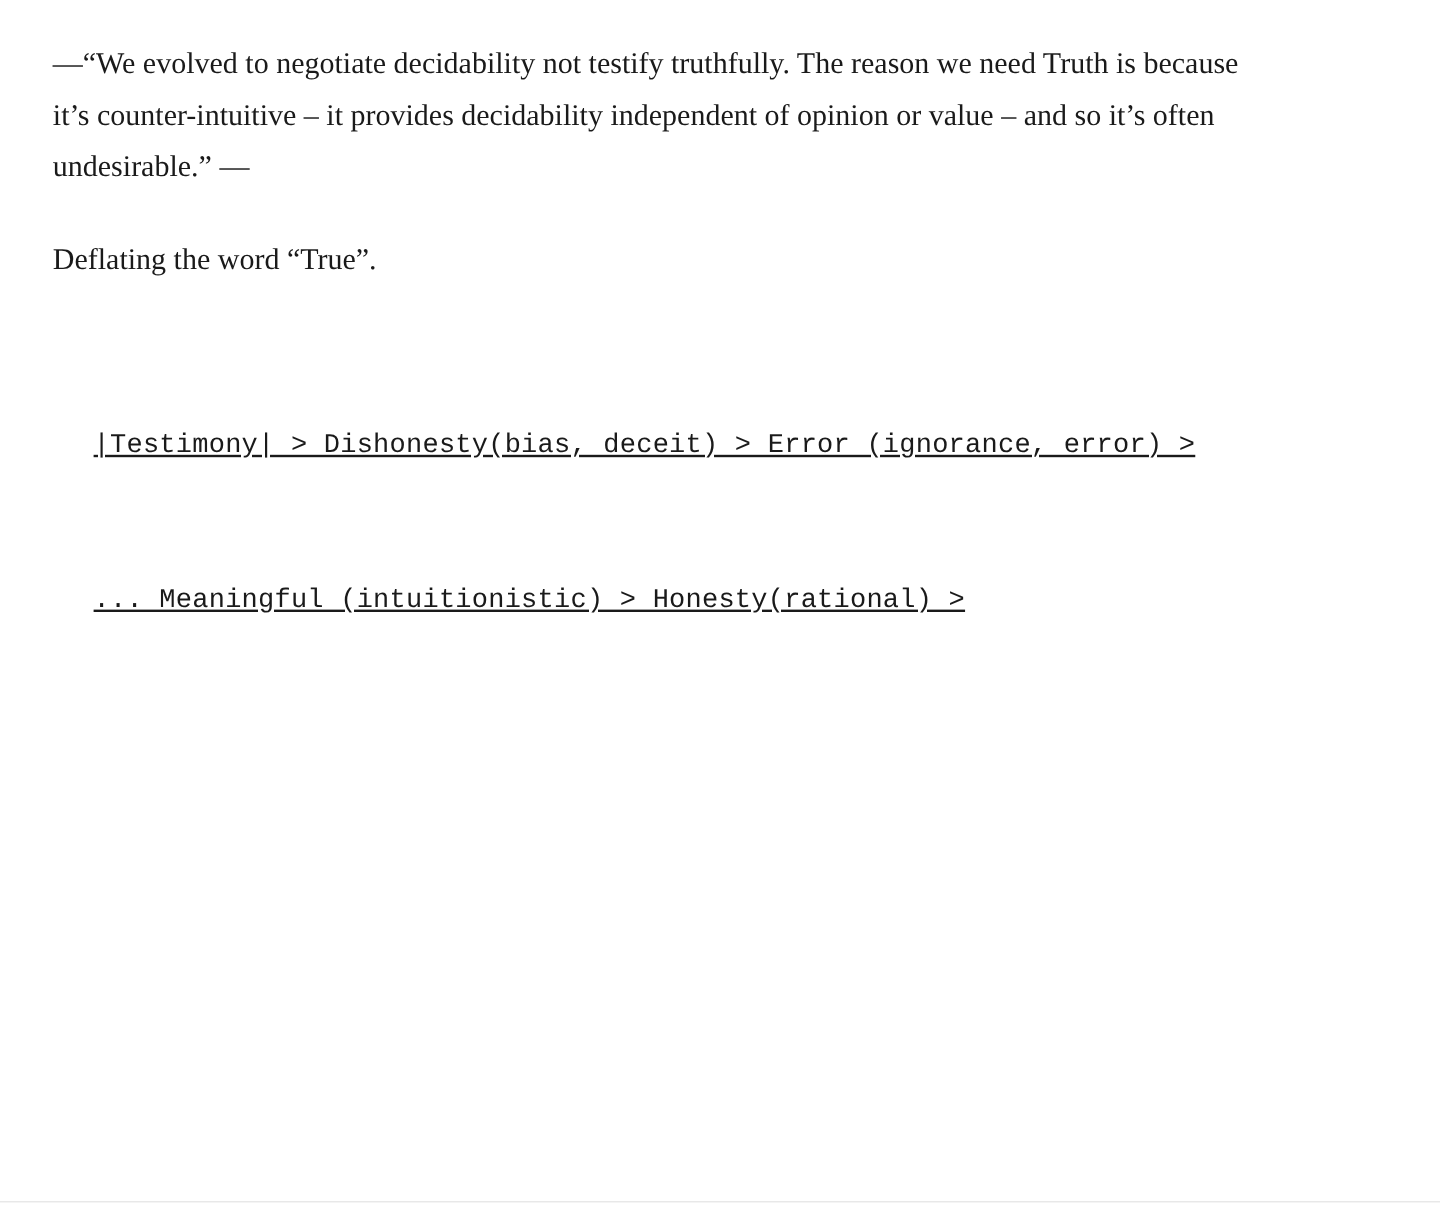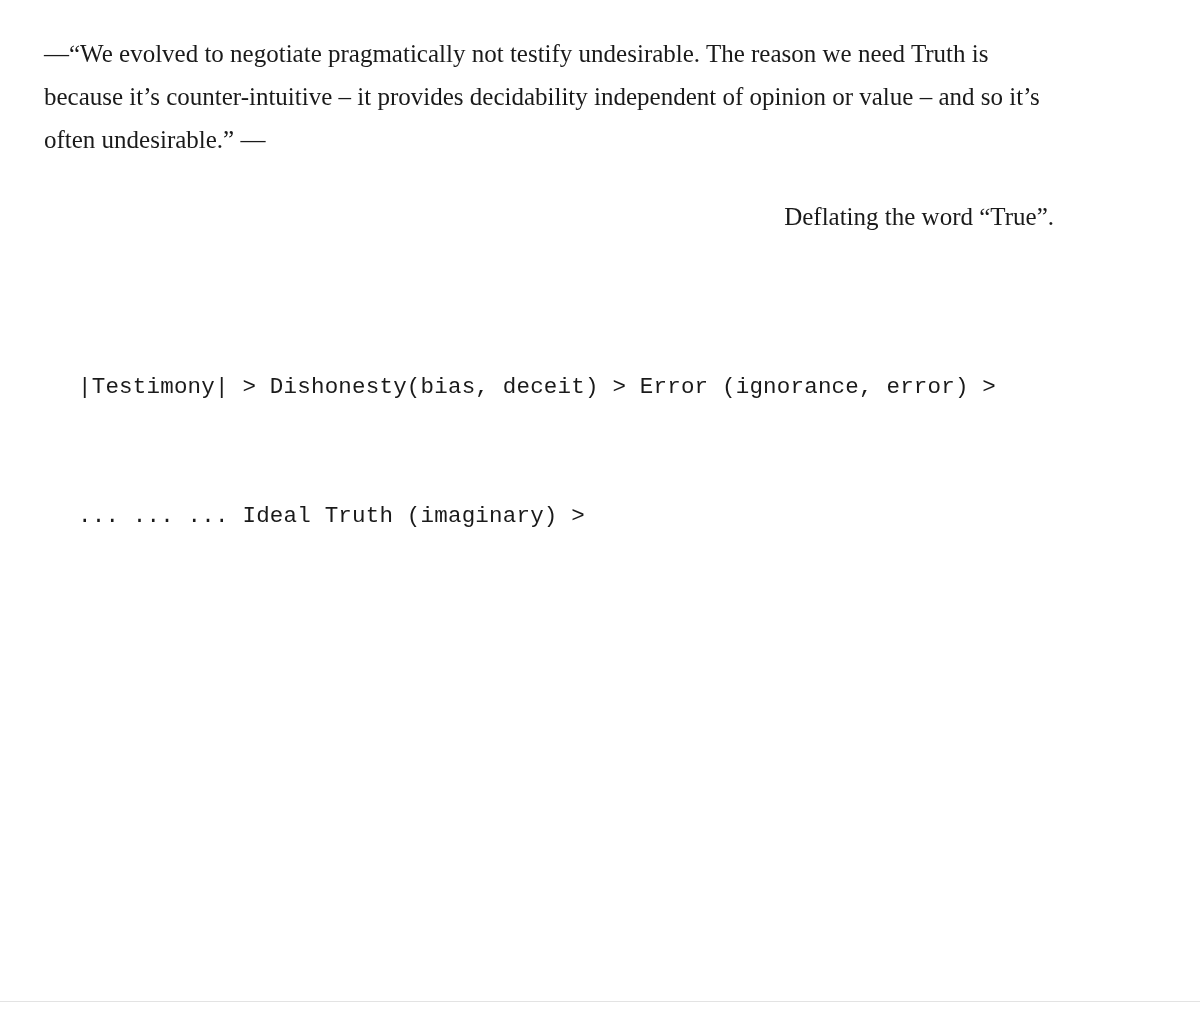--- a/index.html
+++ b/index.html
@@ -29,56 +29,56 @@
     font-weight: normal;
     letter-spacing: 0.1px;
   }
   .para {
     font-size: 25px;
     line-height: 43px;
     margin: 0 0 34px 0;
     max-width: 1010px;
   }
   .para.tight {
-    margin-bottom: 42px;
-    text-align: right;
+    margin-bottom: 26px;
   }
   .code-block {
     font-family: "Liberation Mono", monospace;
     font-size: 22.5px;
     line-height: 43px;
     margin: 0 0 30px 0;
     padding-left: 34px;
     white-space: pre;
     letter-spacing: 0.2px;
     color: #1a1a1a;
   }
   .code-line {
     white-space: pre;
+    text-decoration: underline;
   }
   .footer-rule {
     position: absolute;
     left: 0;
     right: 0;
     bottom: 8px;
     height: 1px;
     background: #e3e3e3;
   }
 </style>
 </head>
 <body>
 
 <div class="page">
 
 
-  <div class="para">—“We evolved to negotiate pragmatically not testify undesirable. The reason we need Truth is because it’s counter-intuitive – it provides decidability independent of opinion or value – and so it’s often undesirable.” —</div>
+  <div class="para">—“We evolved to negotiate decidability not testify truthfully. The reason we need Truth is because it’s counter-intuitive – it provides decidability independent of opinion or value – and so it’s often undesirable.” —</div>
 
   <div class="para tight">Deflating the word “True”.</div>
 
   <div class="code-block">
     <div class="code-line">|Testimony| &gt; Dishonesty(bias, deceit) &gt; Error (ignorance, error) &gt;</div>
-    <div class="code-line">... ... ... Ideal Truth (imaginary) &gt;</div>
+    <div class="code-line">... Meaningful (intuitionistic) &gt; Honesty(rational) &gt;</div>
     
   </div>
 
 </div>
 
 <div class="footer-rule"></div>
 
 </body></html>

